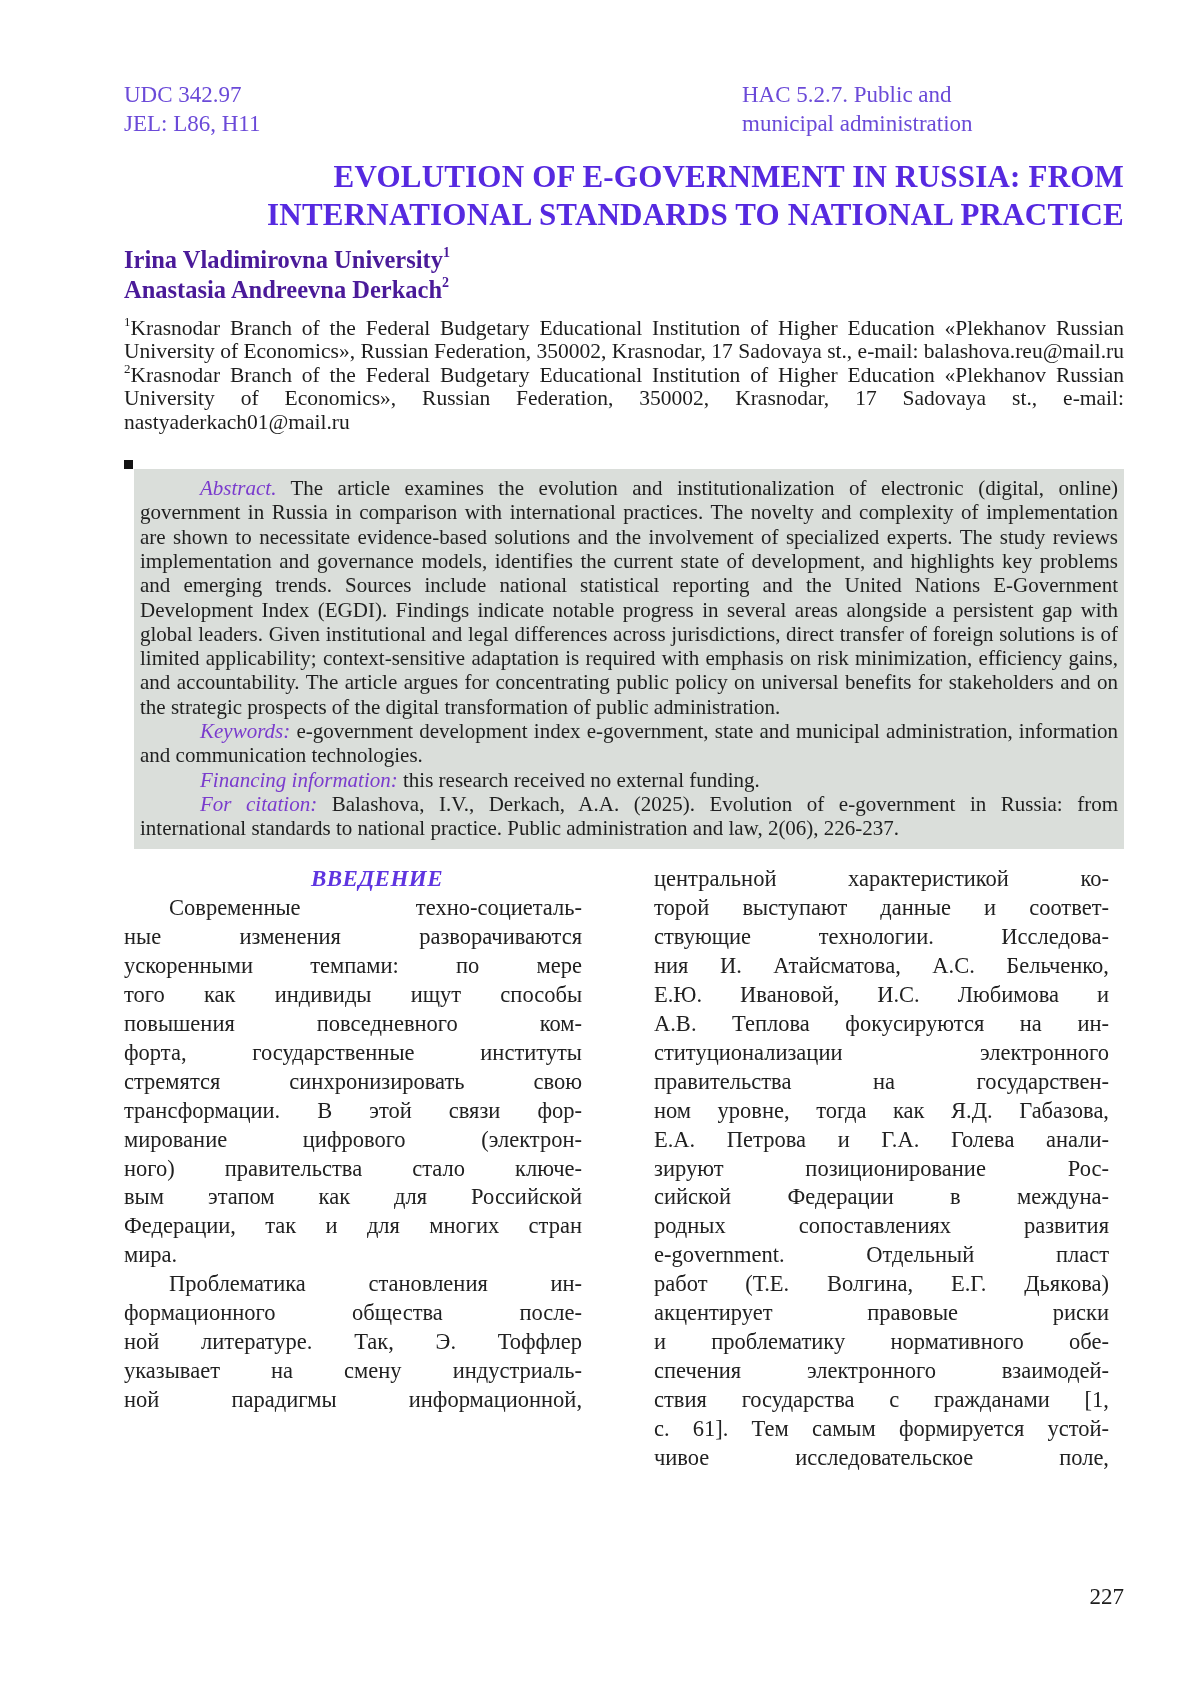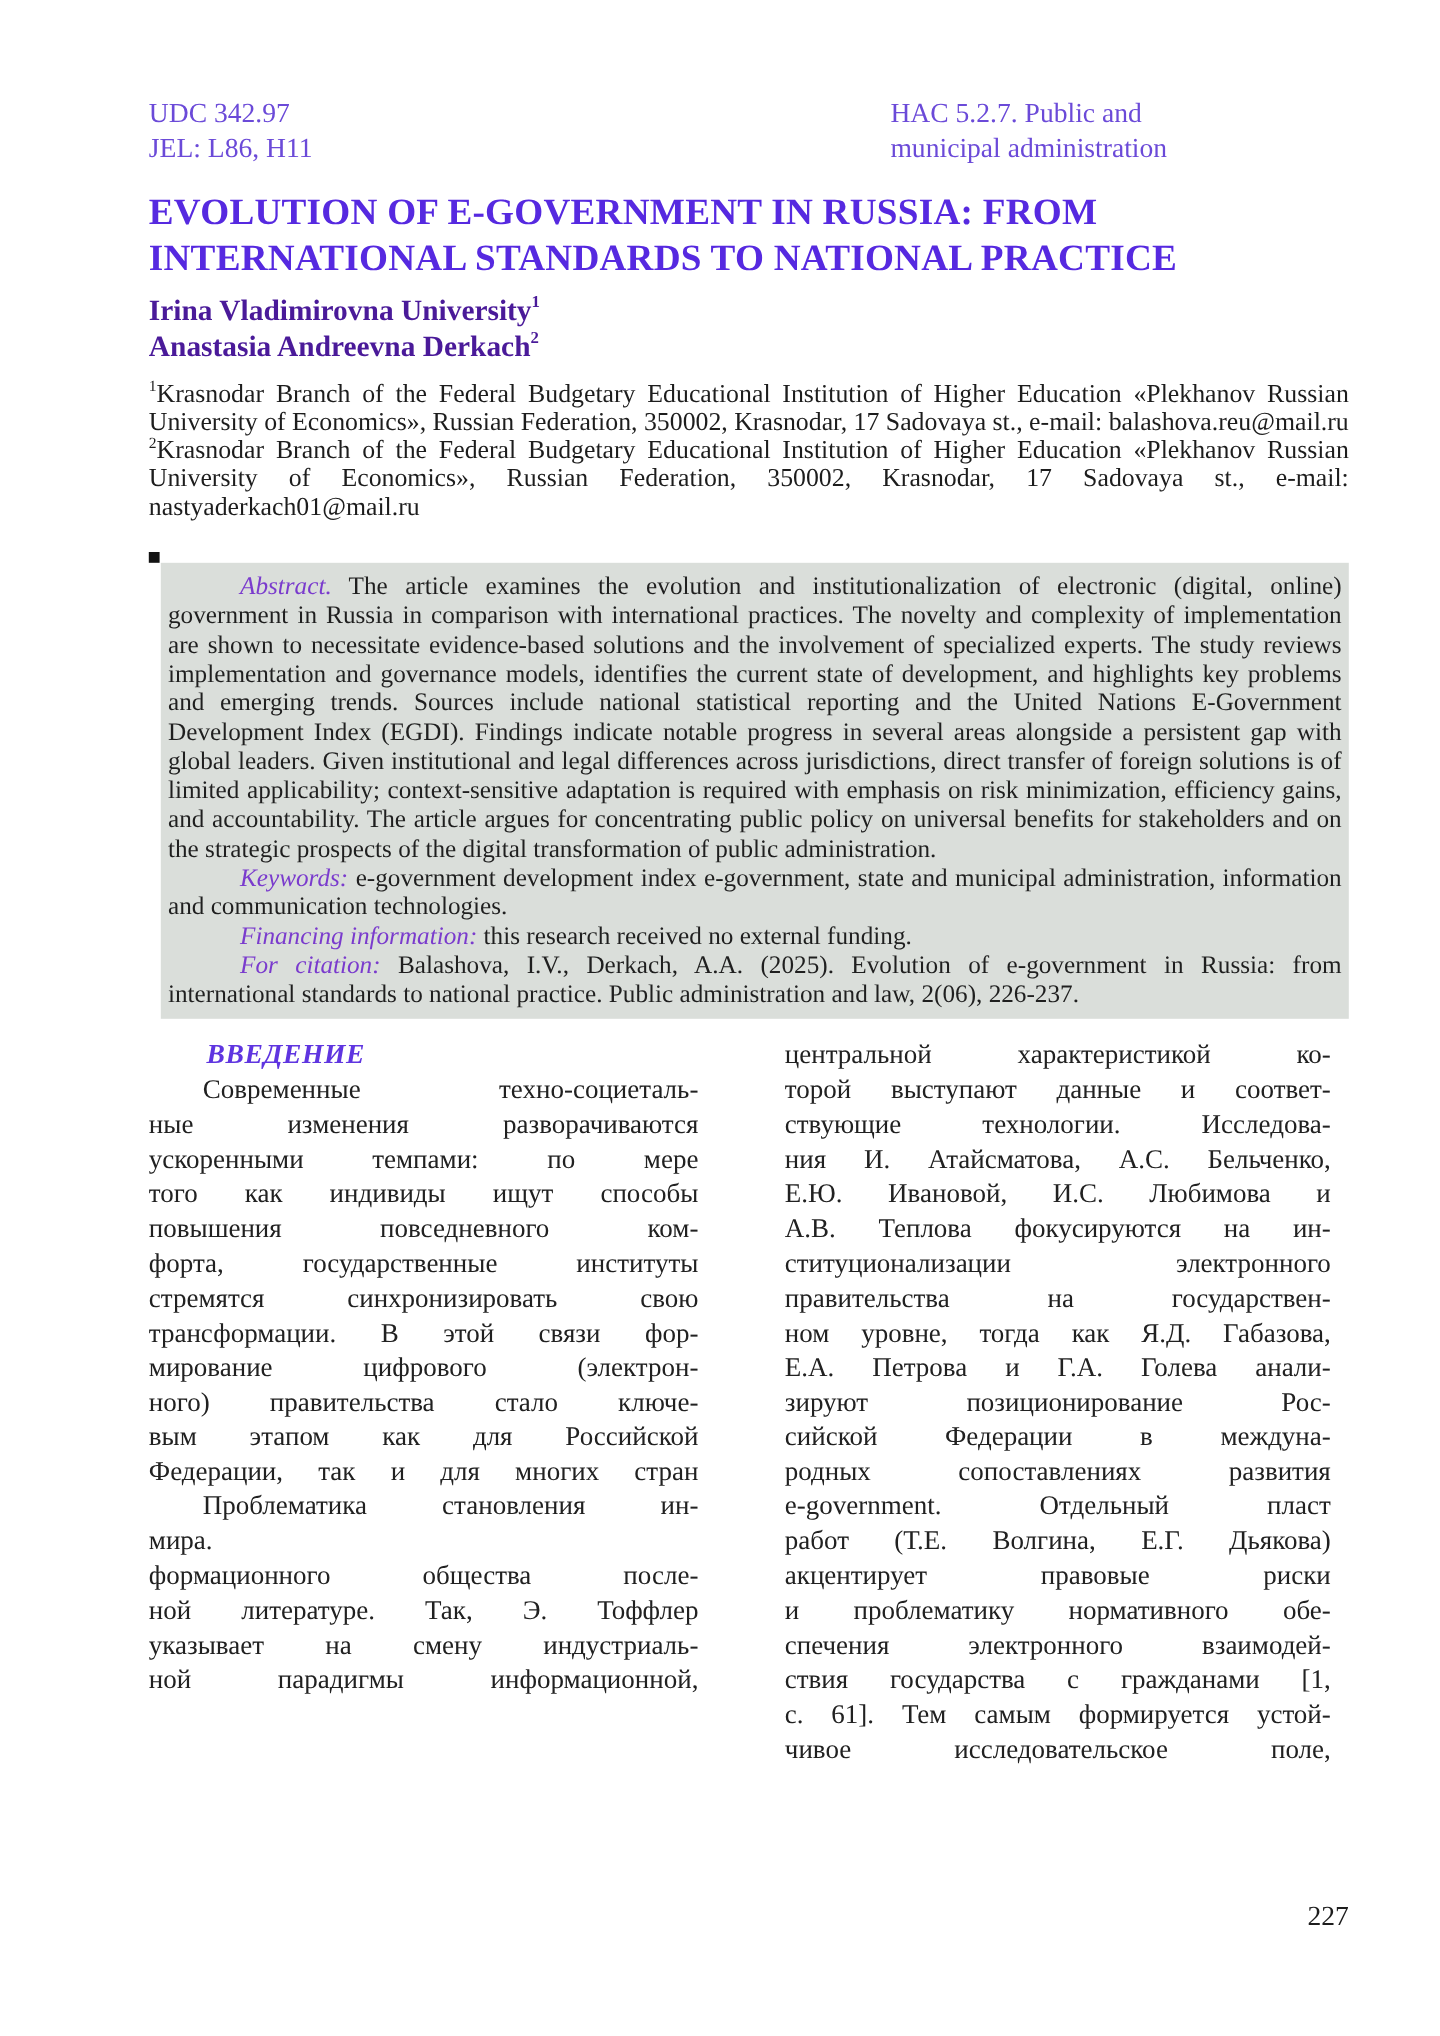--- a/index.html
+++ b/index.html
@@ -19,42 +19,42 @@
   }
   .content{position:absolute;left:124px;top:80px;width:1000px;}
 
   
   .header{position:relative;font-size:23px;line-height:29px;color:var(--c-header);height:58px;}
   .header-left{position:absolute;left:0;top:0;}
   .header-right{position:absolute;left:618px;top:0;}
 
   
   .title{margin:20px 0 0 0;font-size:31px;line-height:37.5px;font-weight:bold;
-         color:var(--c-title);letter-spacing:0.2px;}
+         color:var(--c-title);letter-spacing:0.2px;text-align:right;}
   .authors{margin-top:12px;font-size:24.5px;line-height:30px;font-weight:bold;color:var(--c-author);}
   .author sup{font-size:14px;line-height:0;position:relative;top:-2px;}
 
   
   .affiliations{margin-top:12px;}
   .affil{margin:0;font-size:21.5px;line-height:23.4px;text-align:justify;color:#1d1d1d;}
   .affil sup{font-size:13px;line-height:0;position:relative;top:-1px;}
 
   
   .abstract-wrap{display:flex;margin-top:26px;align-items:stretch;flex-direction:column;}
   .abstract-bar{flex:0 0 9px;width:9px;background:var(--c-bar);}
   .abstract-box{flex:1;margin-left:10px;background:var(--c-abs-bg);padding:7px 6px 9px 6px;}
   .abs-par{margin:0;font-size:21px;line-height:24.3px;text-align:justify;text-indent:60px;color:#1f1f1f;}
   .abs-label{font-style:italic;color:var(--c-label);}
 
   
   .intro{display:flex;margin-top:16px;}
   .col-left{width:458px;margin-right:72px;}
   .col-right{width:455px;}
   .section-heading{font-size:23px;line-height:28.9px;font-style:italic;font-weight:600;
-                   color:var(--c-heading);padding-left:48px;letter-spacing:0.5px;}
+                   color:var(--c-heading);padding-left:48px;letter-spacing:0.5px;text-align:center;}
   .jline{font-size:22.5px;line-height:28.9px;text-align:justify;text-align-last:justify;
          color:var(--c-text);}
   .jline.indent{text-indent:45px;}
   .jline.endpara{text-align-last:left;}
 
   
   .page-number{position:absolute;right:76px;top:1584px;font-size:23px;color:#1d1d1d;}
 </style>
 </head>
 <body>
@@ -103,22 +103,22 @@
           <div class="jline">ускоренными темпами: по мере</div>
           <div class="jline">того как индивиды ищут способы</div>
           <div class="jline">повышения повседневного ком-</div>
           <div class="jline">форта, государственные институты</div>
           <div class="jline">стремятся синхронизировать свою</div>
           <div class="jline">трансформации. В этой связи фор-</div>
           <div class="jline">мирование цифрового (электрон-</div>
           <div class="jline">ного) правительства стало ключе-</div>
           <div class="jline">вым этапом как для Российской</div>
           <div class="jline">Федерации, так и для многих стран</div>
+          <div class="jline endpara">мира.</div>
           <div class="jline indent">Проблематика становления ин-</div>
-          <div class="jline endpara">мира.</div>
           <div class="jline">формационного общества после-</div>
           <div class="jline">ной литературе. Так, Э. Тоффлер</div>
           <div class="jline">указывает на смену индустриаль-</div>
           <div class="jline">ной парадигмы информационной,</div>
         </div>
       <div class="col col-right">
           <div class="jline">центральной характеристикой ко-</div>
           <div class="jline">торой выступают данные и соответ-</div>
           <div class="jline">ствующие технологии. Исследова-</div>
           <div class="jline">ния И. Атайсматова, А.С. Бельченко,</div>

